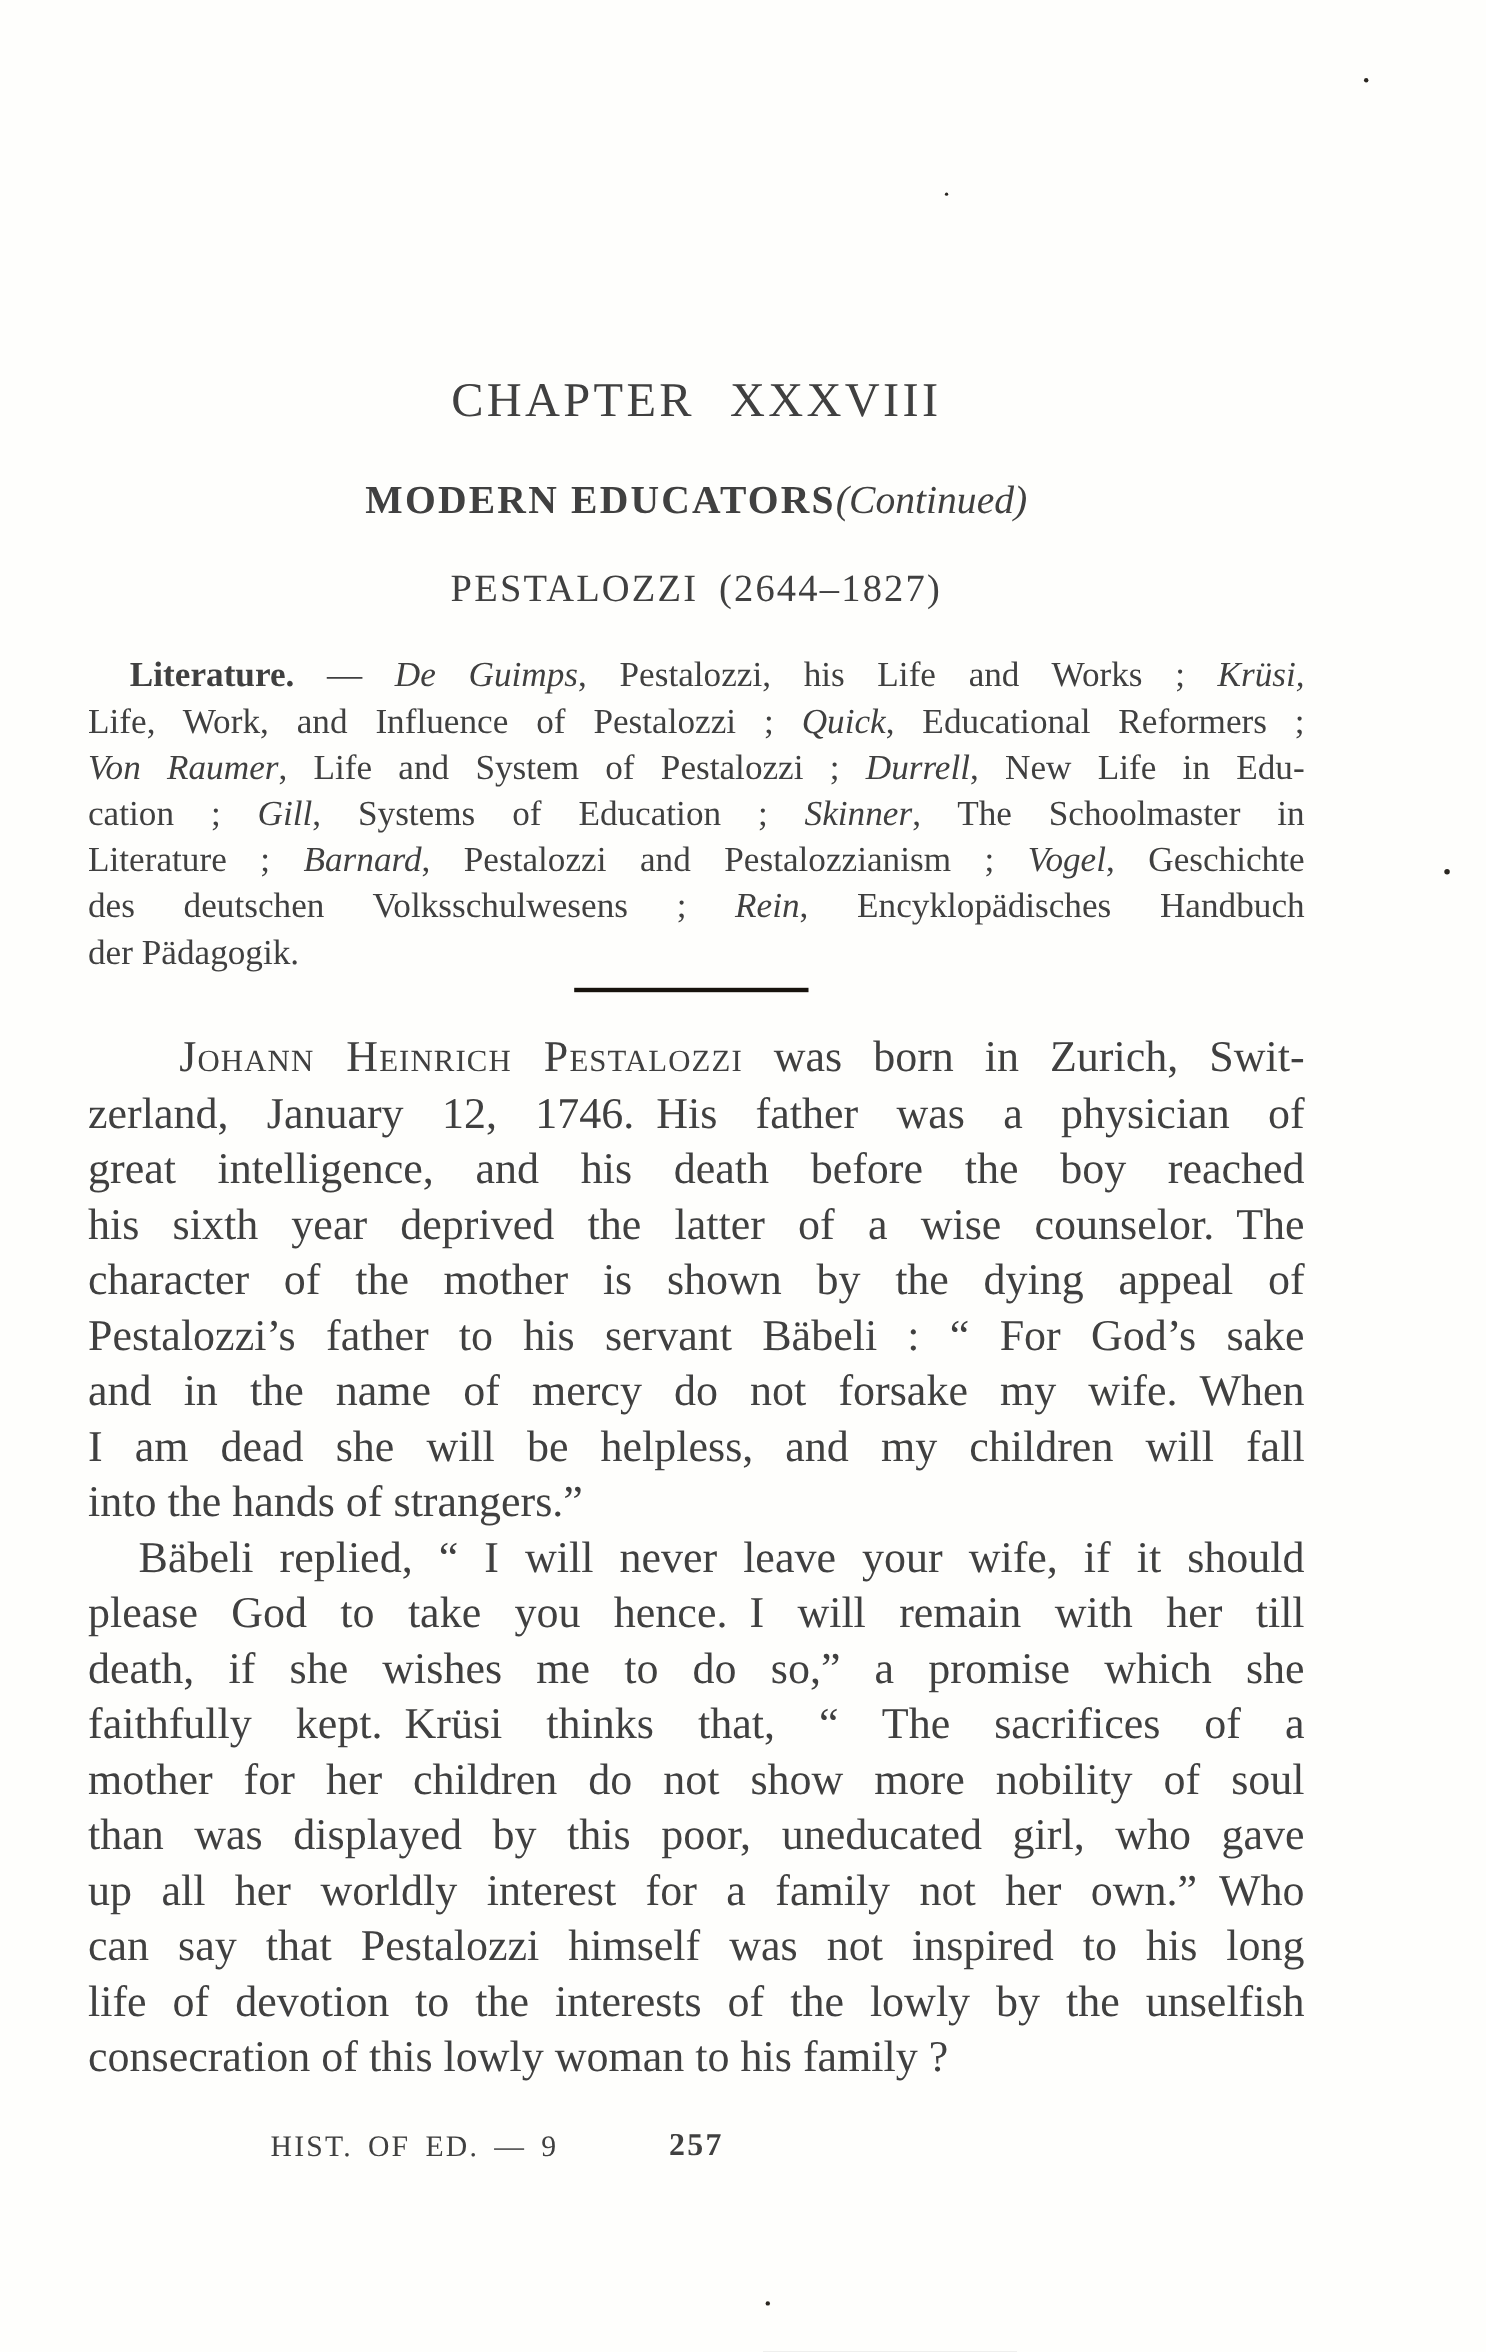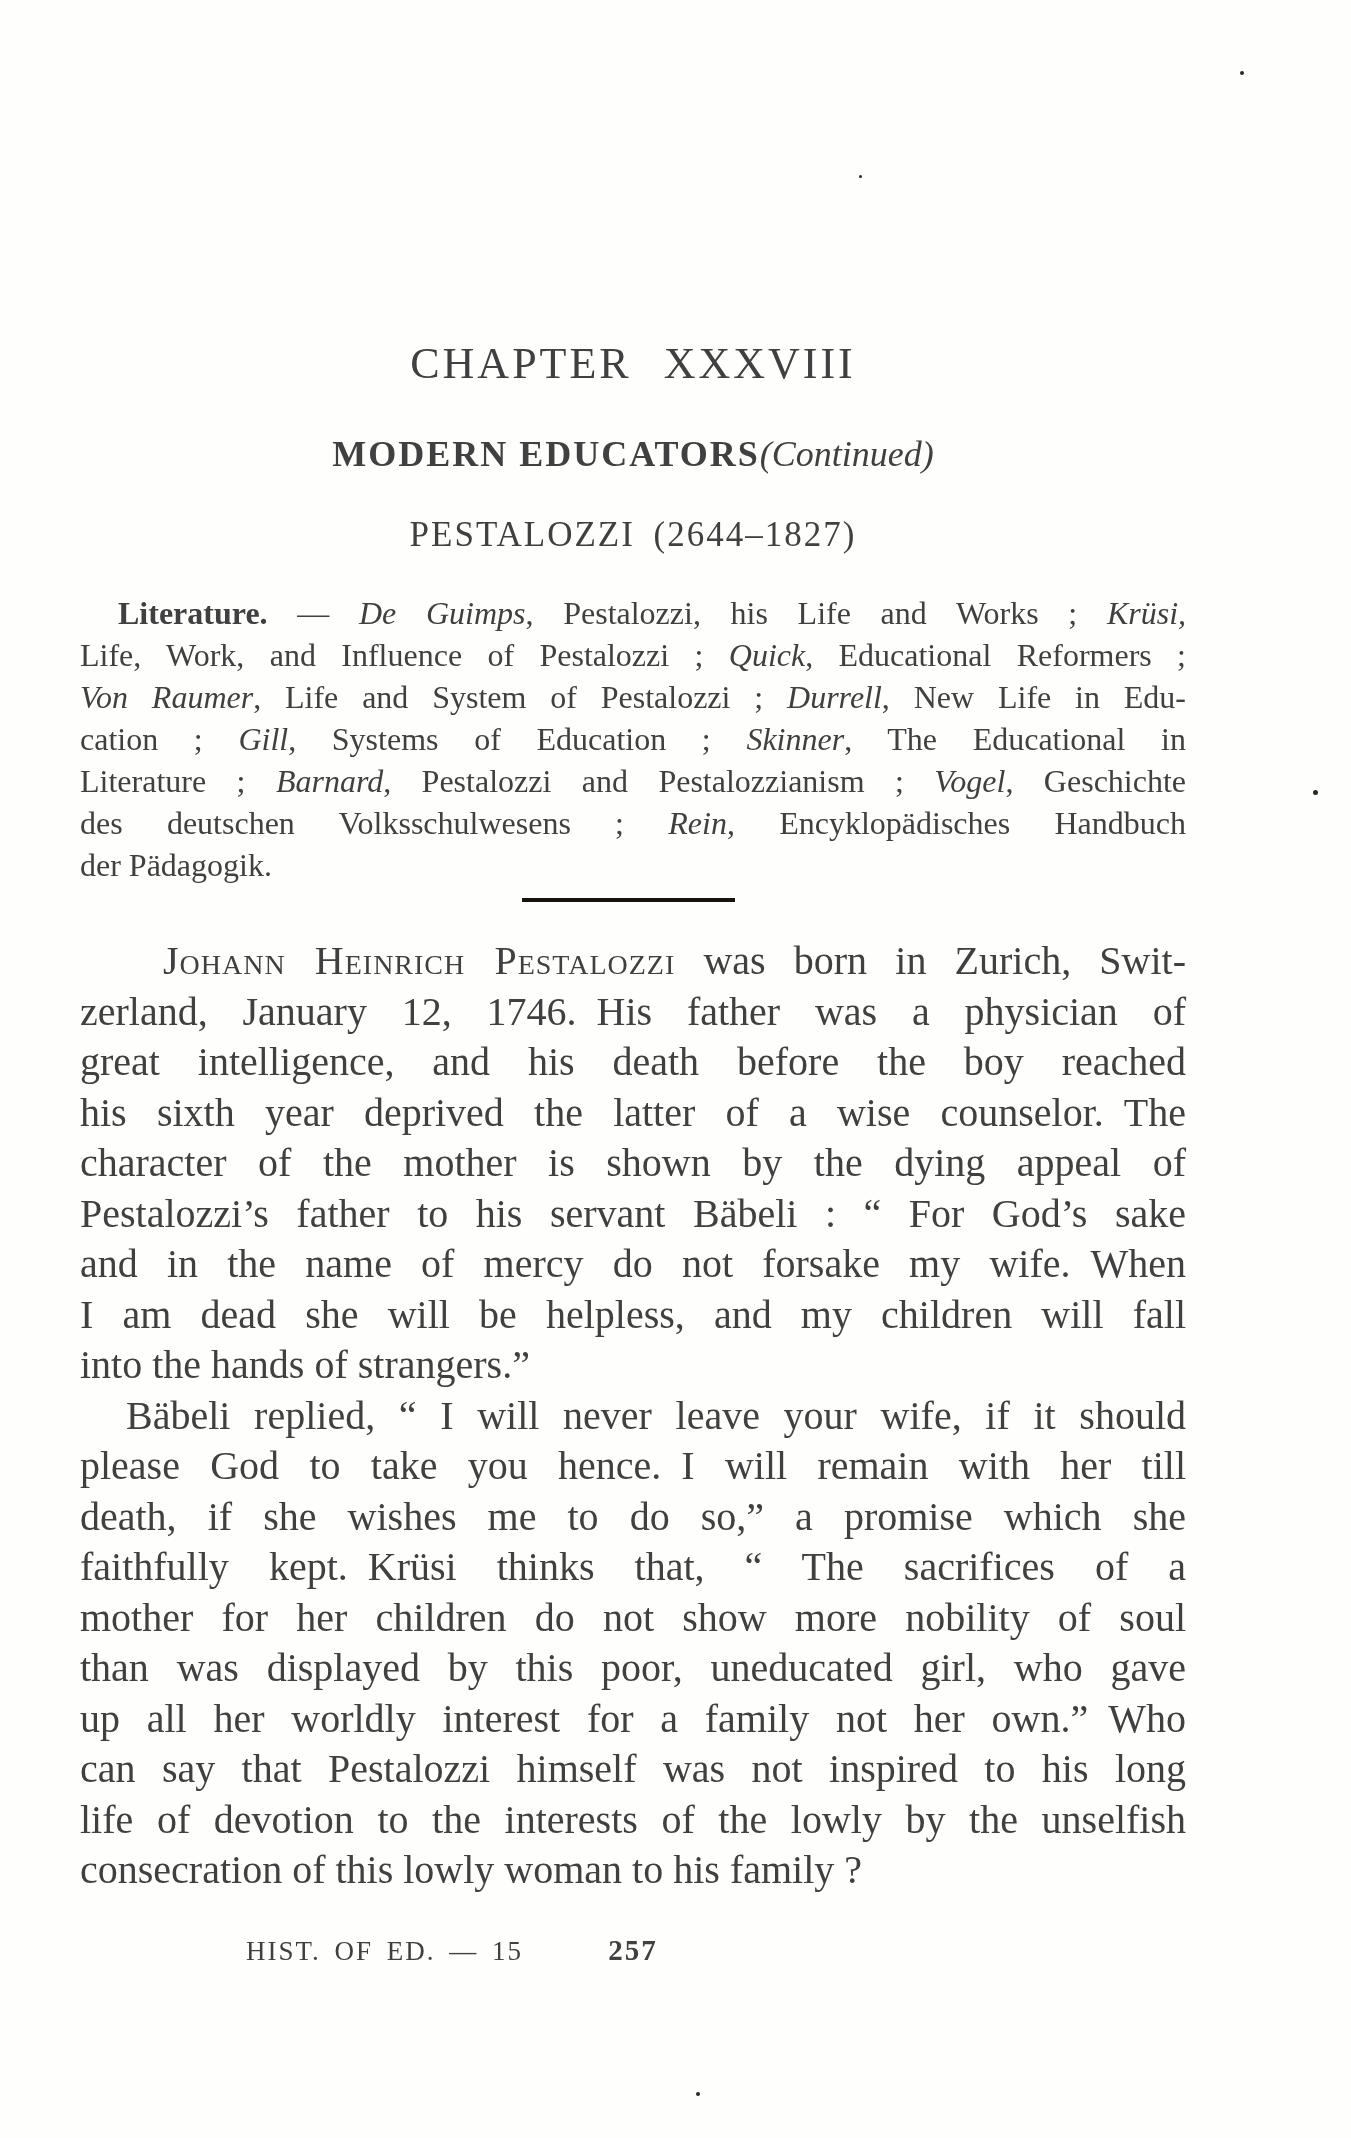--- a/index.html
+++ b/index.html
@@ -76,21 +76,21 @@
   <div class="abs section-title">
     <span class="section-bold">MODERN EDUCATORS</span><span class="section-italic">(Continued)</span>
   </div>
 
   <div class="abs subsection-title">PESTALOZZI (2644–1827)</div>
 
   <div class="abs literature">
       <div class="tline indent"><span class="s-b">Literature.</span><span class="s-n"> — </span><span class="s-i">De Guimps</span><span class="s-n">, Pestalozzi, his Life and Works ; </span><span class="s-i">Krüsi,</span></div>
       <div class="tline"><span class="s-n">Life, Work, and Influence of Pestalozzi ; </span><span class="s-i">Quick</span><span class="s-n">, Educational Reformers ;</span></div>
       <div class="tline"><span class="s-i">Von Raumer</span><span class="s-n">, Life and System of Pestalozzi ; </span><span class="s-i">Durrell</span><span class="s-n">, New Life in Edu-</span></div>
-      <div class="tline"><span class="s-n">cation ; </span><span class="s-i">Gill</span><span class="s-n">, Systems of Education ; </span><span class="s-i">Skinner</span><span class="s-n">, The Educational in</span></div>
+      <div class="tline"><span class="s-n">cation ; </span><span class="s-i">Gill</span><span class="s-n">, Systems of Education ; </span><span class="s-i">Skinner</span><span class="s-n">, The Schoolmaster in</span></div>
       <div class="tline"><span class="s-n">Literature ; </span><span class="s-i">Barnard</span><span class="s-n">, Pestalozzi and Pestalozzianism ; </span><span class="s-i">Vogel</span><span class="s-n">, Geschichte</span></div>
       <div class="tline"><span class="s-n">des deutschen Volksschulwesens ; </span><span class="s-i">Rein</span><span class="s-n">, Encyklopädisches Handbuch</span></div>
       <div class="tline tline-last"><span class="s-n">der Pädagogik.</span></div>
     </div>
 
   <div class="abs divider"></div>
 
   <div class="abs body-text">
     <div>
         <div class="tline indent"><span class="s-sc">Johann Heinrich Pestalozzi</span><span class="s-n"> was born in Zurich, Swit-</span></div>
@@ -111,21 +111,21 @@
         <div class="tline"><span class="s-n">mother for her children do not show more nobility of soul</span></div>
         <div class="tline"><span class="s-n">than was displayed by this poor, uneducated girl, who gave</span></div>
         <div class="tline"><span class="s-n">up all her worldly interest for a family not her own.” Who</span></div>
         <div class="tline"><span class="s-n">can say that Pestalozzi himself was not inspired to his long</span></div>
         <div class="tline"><span class="s-n">life of devotion to the interests of the lowly by the unselfish</span></div>
         <div class="tline tline-last"><span class="s-n">consecration of this lowly woman to his family ?</span></div>
       </div>
   </div>
 
   <div class="abs footer">
-    <span class="footer-signature">HIST. OF ED. — 15</span>
+    <span class="footer-signature">HIST. OF ED. — 9</span>
     <span class="page-number">257</span>
   </div>
 
   <div class="speck speck-1"></div>
   <div class="speck speck-2"></div>
   <div class="speck speck-3"></div>
   <div class="speck speck-4"></div>
 
 </div>
 

